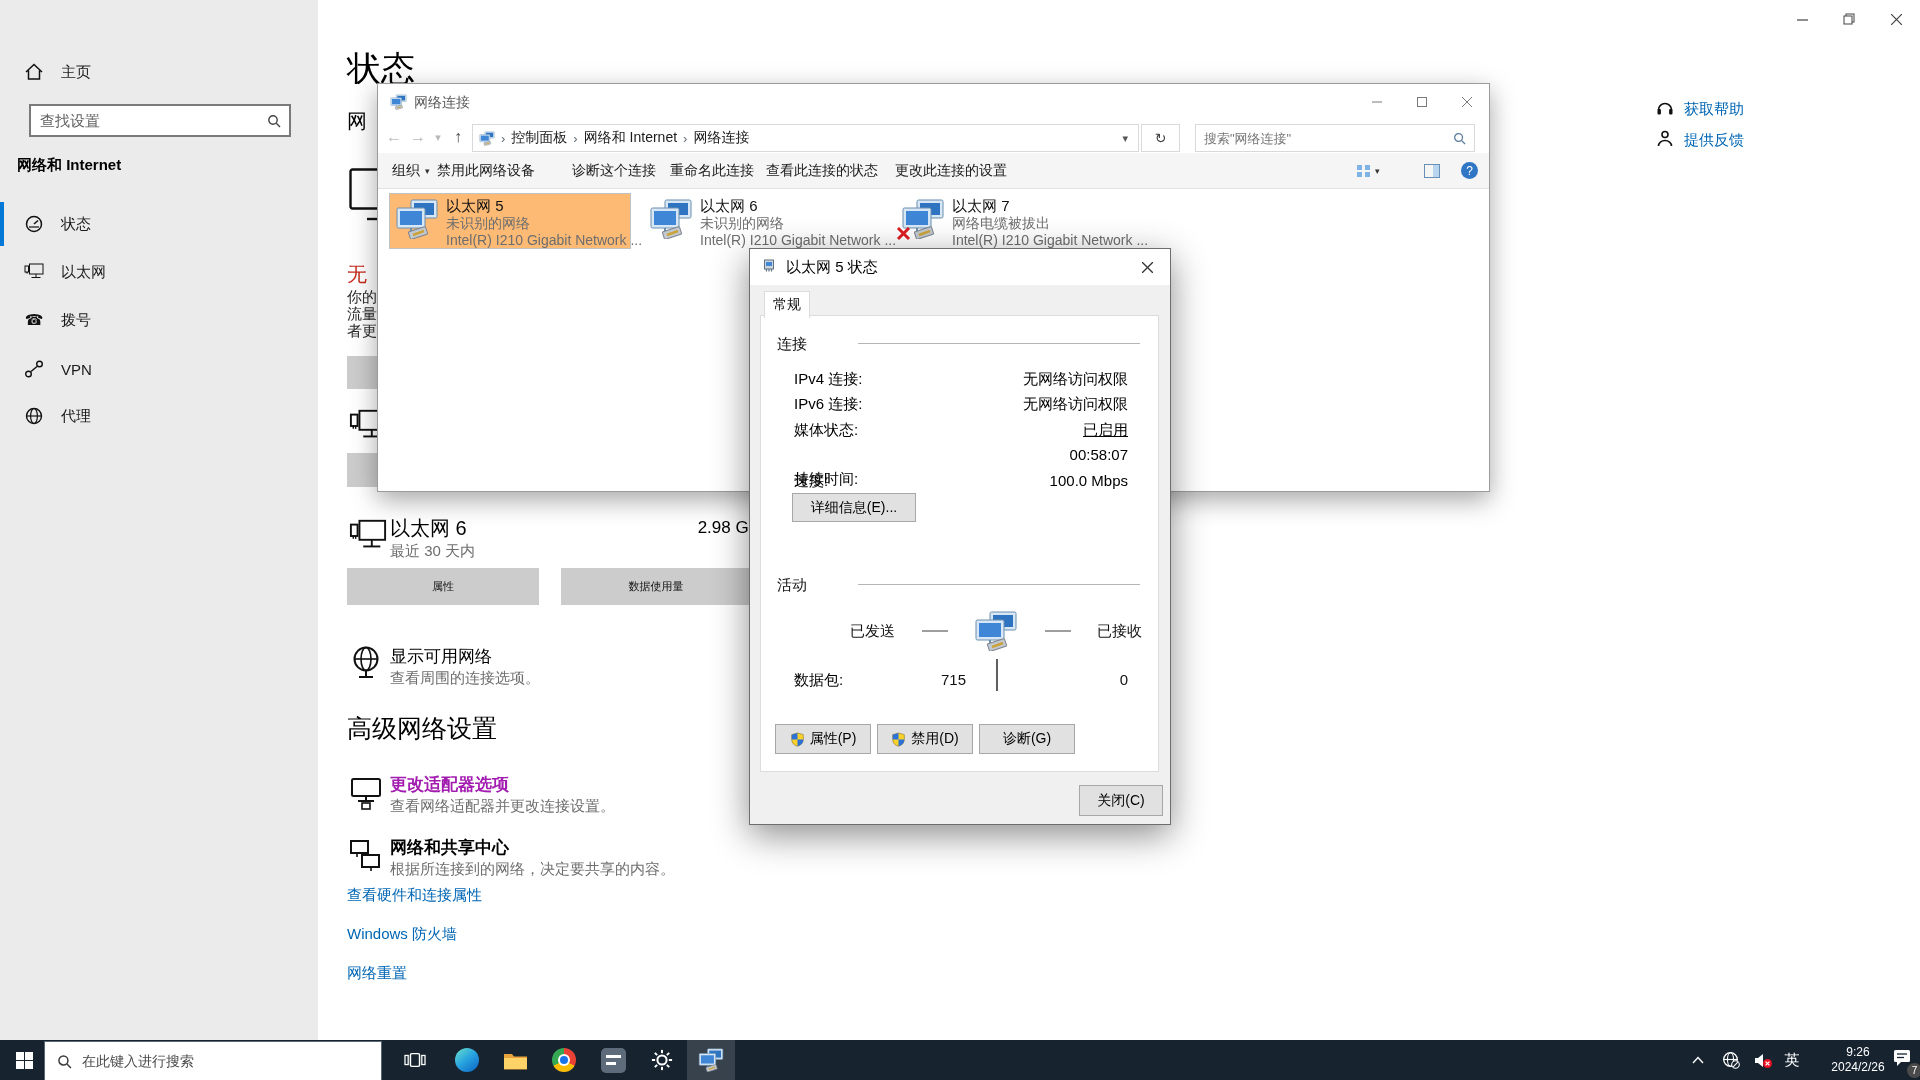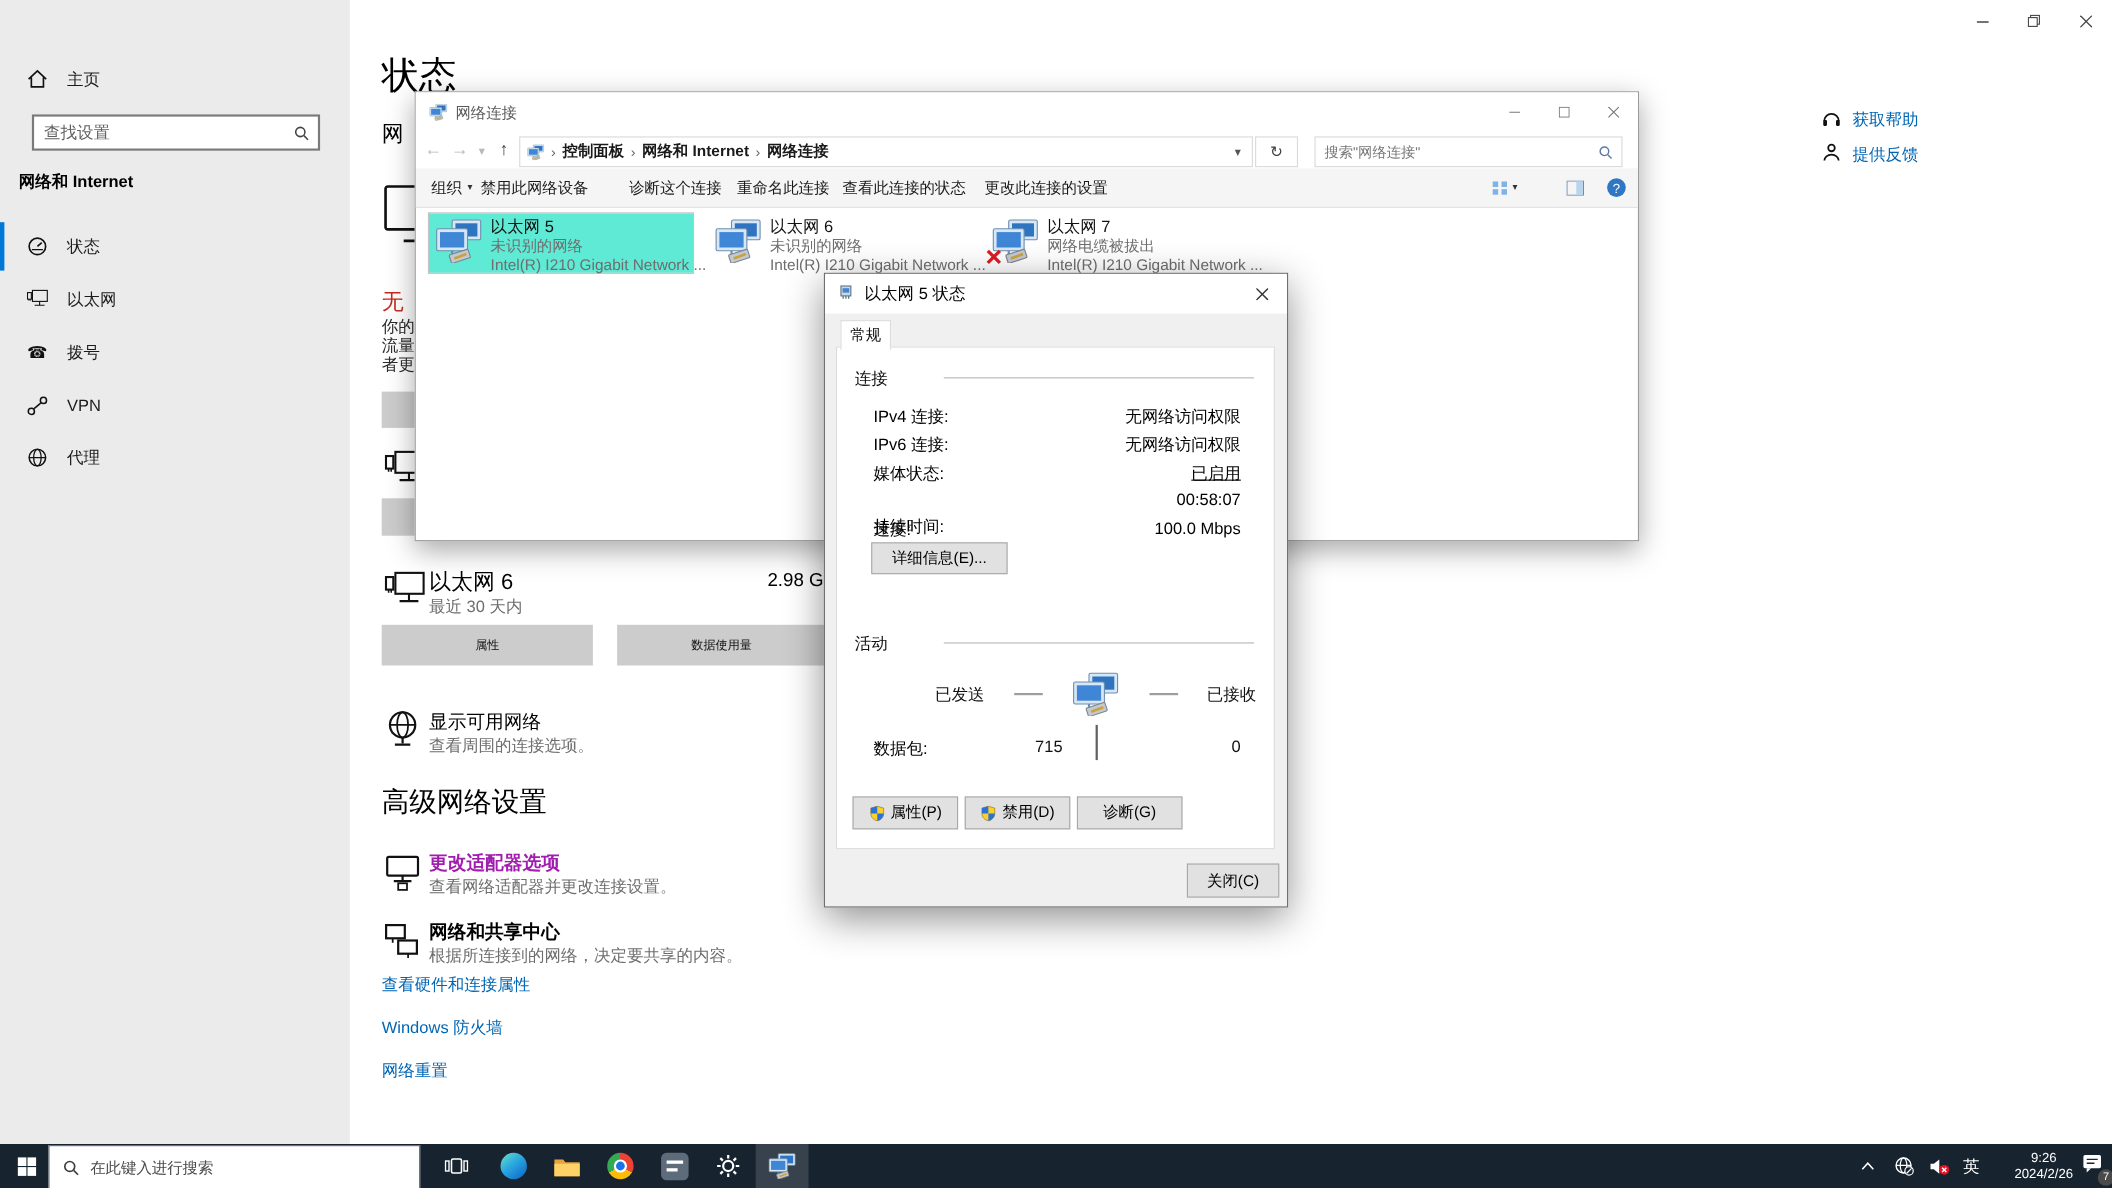--- a/index.html
+++ b/index.html
@@ -20,30 +20,30 @@
   .gray-btn{position:absolute;background:#cccccc;display:flex;align-items:center;justify-content:center;font-size:11px;color:#111;cursor:pointer;}
   .s-link{position:absolute;font-size:15px;color:#0066b4;cursor:pointer;}
   .sec{color:#6e6e6e;}
   
   .exp{position:absolute;left:377px;top:83px;width:1111px;height:407px;background:#fff;border:1px solid #9b9b9b;box-shadow:0 8px 24px rgba(0,0,0,.35);z-index:10;}
   .exp .titlebar{position:absolute;left:0;top:0;right:0;height:37px;background:#fff;}
   .exp-cap{position:absolute;top:0;width:45px;height:36px;display:flex;align-items:center;justify-content:center;cursor:pointer;}
   .addr-row{position:absolute;left:0;top:37px;right:0;height:32px;background:#fff;display:flex;align-items:center;}
   .nav-glyph{color:#b8b8b8;font-size:16px;width:24px;text-align:center;cursor:pointer;}
   .addr-box{position:absolute;left:94px;top:3px;width:665px;height:26px;border:1px solid #d9d9d9;display:flex;align-items:center;font-size:14px;color:#1a1a1a;background:#fff;}
-  .crumb{padding:0 6px;cursor:pointer;white-space:nowrap;font-weight:bold;}
+  .crumb{padding:0 6px;cursor:pointer;white-space:nowrap;}
   .crumb-sep{color:#5f6a75;font-size:13px;cursor:pointer;}
   .small-sq-btn{position:absolute;top:3px;width:37px;height:26px;border:1px solid #d9d9d9;display:flex;align-items:center;justify-content:center;color:#444;font-size:14px;cursor:pointer;background:#fff;}
   .exp-search{position:absolute;left:817px;top:3px;width:278px;height:26px;border:1px solid #d9d9d9;display:flex;align-items:center;background:#fff;}
   .exp-search input{flex:1;font-size:13px;padding-left:8px;color:#333;}
   .exp-search input::placeholder{color:#777;}
   .toolbar{position:absolute;left:0;top:69px;right:0;height:35px;background:#f5f5f5;border-bottom:1px solid #e2e2e2;}
   .tool-item{position:absolute;top:0;height:35px;display:flex;align-items:center;font-size:14px;color:#1a1a1a;cursor:pointer;white-space:nowrap;}
   .net-item{position:absolute;top:110px;width:240px;height:54px;cursor:pointer;}
-  .net-item.sel{background:#5eead4;outline:1px solid #c3c3c3;}
+  .net-item.sel{background:#fdba74;outline:1px solid #c3c3c3;}
   .net-name{position:absolute;left:56px;top:3px;font-size:15px;color:#111;white-space:nowrap;}
   .net-line{position:absolute;left:56px;font-size:14px;color:#6e6e6e;white-space:nowrap;}
   .statusbar{position:absolute;left:0;bottom:0;right:0;height:28px;border-top:1px solid #d9d9d9;display:flex;align-items:center;font-size:13px;color:#333;background:#fff;}
   
   .dlg{position:absolute;left:749px;top:248px;width:420px;height:575px;background:#f0f0f0;border:1px solid #6e6e6e;box-shadow:0 10px 34px rgba(0,0,0,.45);z-index:30;font-size:15px;}
   .dlg-title{position:absolute;left:0;top:0;right:0;height:36px;background:#fff;display:flex;align-items:center;cursor:move;}
   .dlg-page{position:absolute;left:10px;top:66px;width:397px;height:455px;background:#fff;border:1px solid #dcdcdc;}
   .dlg-tab{position:absolute;left:14px;top:42px;width:44px;height:26px;background:#fff;border:1px solid #dcdcdc;border-bottom:none;display:flex;align-items:center;justify-content:center;font-size:14px;z-index:2;cursor:pointer;}
   .grp-line{position:absolute;height:1px;background:#b5b5b5;}
   .row-label{position:absolute;left:44px;font-size:15px;color:#000;}

